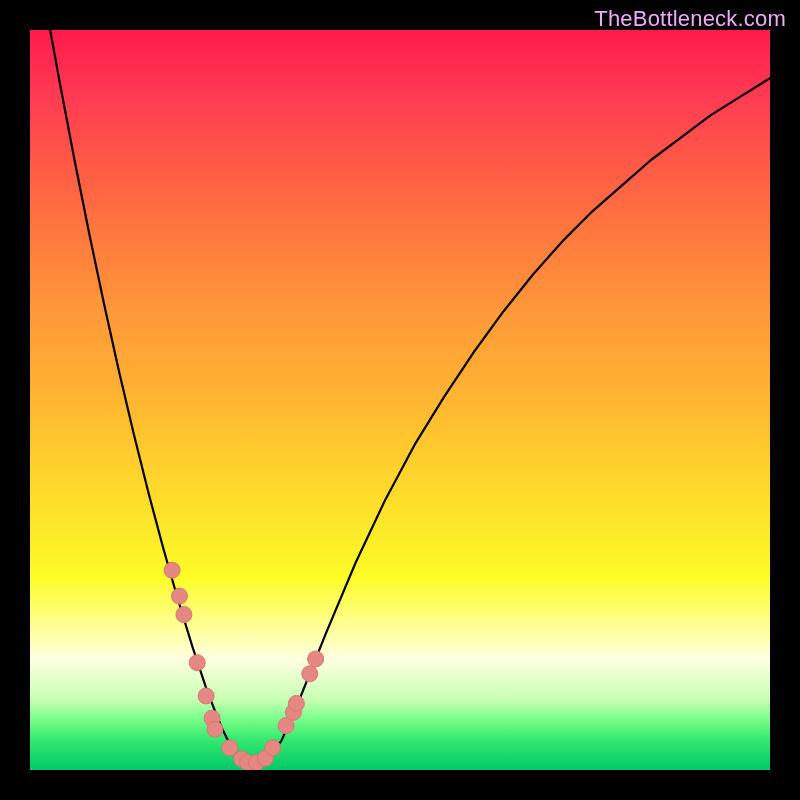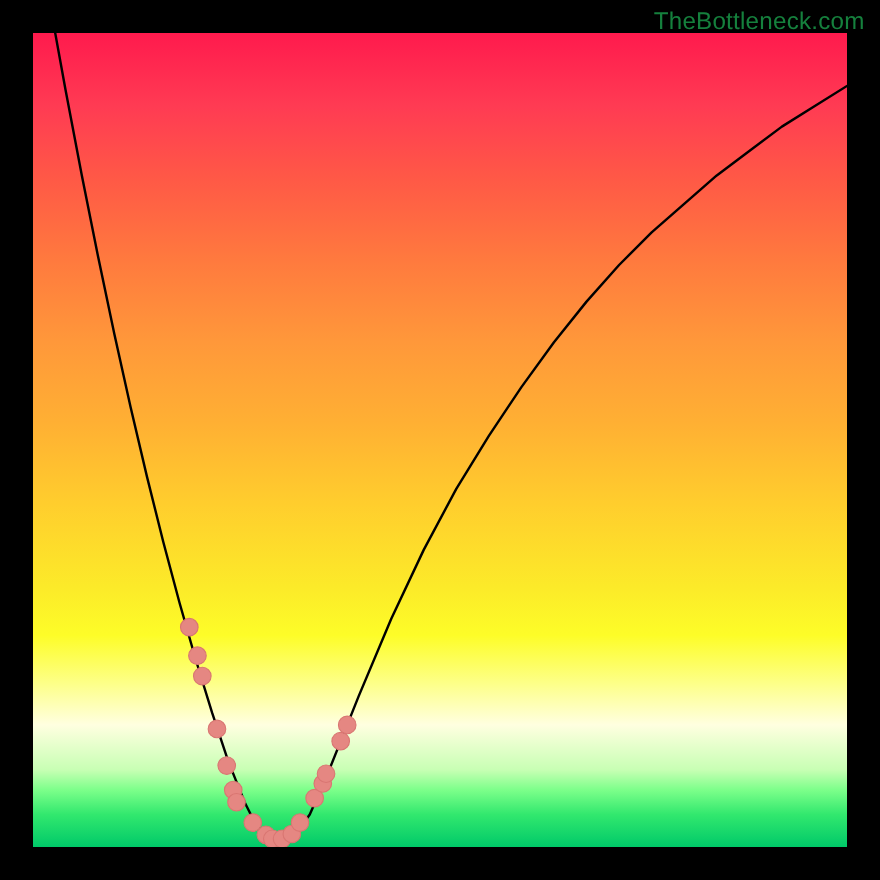--- a/index.html
+++ b/index.html
@@ -46,21 +46,21 @@
     position: absolute;
     left: 0;
     top: 0;
     width: 740px;
     height: 740px;
   }
   .watermark {
     position: absolute;
     top: 6px;
     right: 14px;
-    color: #15803d;
+    color: #f0abfc;
     font-size: 22px;
     font-weight: 400;
     letter-spacing: 0.2px;
     user-select: none;
   }
 </style>
 </head>
 <body>
 
 <div class="frame">

